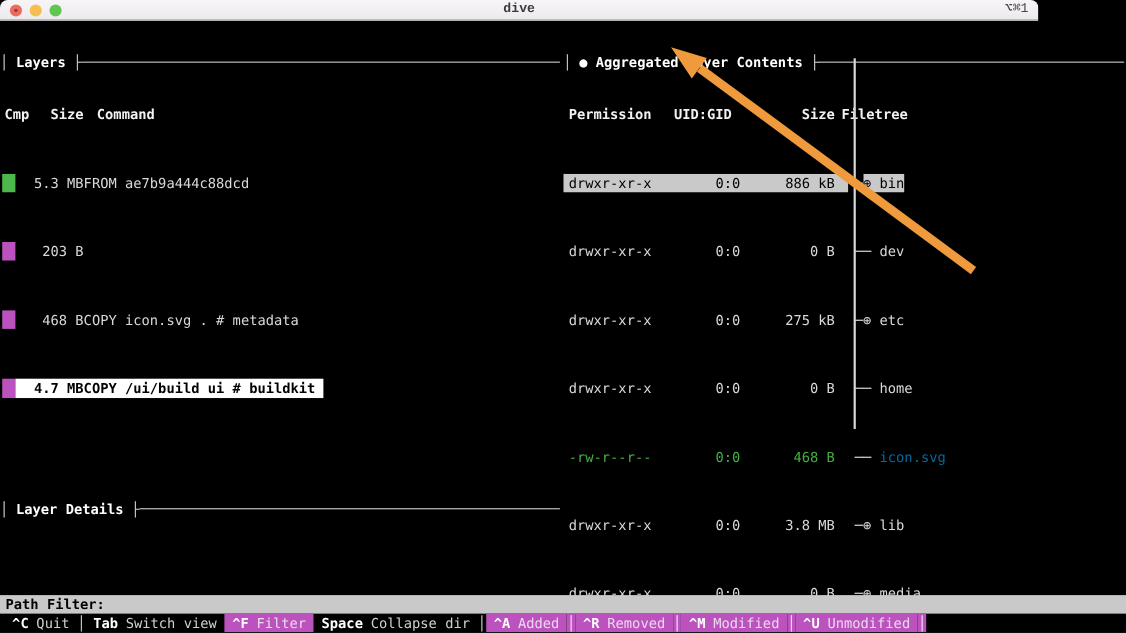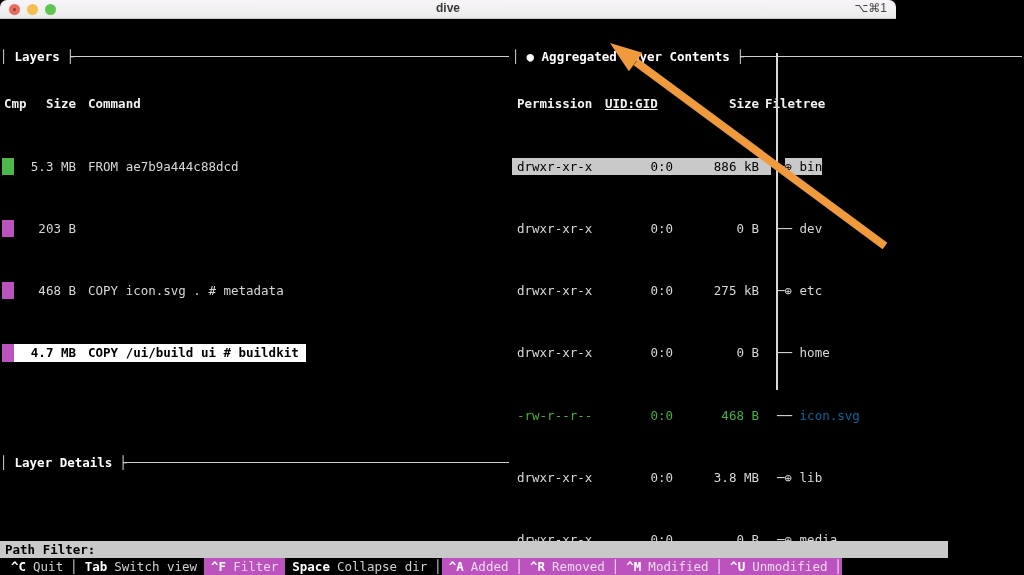--- a/index.html
+++ b/index.html
@@ -1,21 +1,21 @@
 <!DOCTYPE html>
 <html><head>
 <meta charset="utf-8">
 <style>
   html,body{margin:0;padding:0;background:#222;}
   .stage{position:relative;width:1024px;height:575px;overflow:hidden;background:#000;
          font-family:"DejaVu Sans Mono",monospace;font-size:12.5px;color:#d8d8d8;}
   
   .titlebar{position:absolute;top:0;left:0;width:896px;height:18px;
             background:linear-gradient(#f7f5f7,#ecebec);border-bottom:1px solid #c6c4c6;
-            font-family:Liberation Sans, sans-serif;border-radius:7px 7px 0 0;}
+            font-family:Liberation Mono, monospace;border-radius:7px 7px 0 0;padding-left:48px;}
   .lights{position:absolute;left:9px;top:4px;display:flex;gap:7px;}
   .light{width:11px;height:11px;border-radius:50%;position:relative;}
   .light.red{background:#ed6a5e;}
   .light.red::after{content:"";position:absolute;left:4px;top:4px;width:3px;height:3px;border-radius:50%;background:#8d3d33;}
   .light.yellow{background:#f5bf4f;}
   .light.green{background:#61c554;}
   .tb-title{position:absolute;left:0;right:0;top:0;line-height:17px;text-align:center;
             font-size:12px;font-weight:bold;color:#3b3b3b;}
   .tb-shortcut{position:absolute;right:9px;top:0;line-height:17px;font-size:12px;color:#454545;}
   
@@ -32,44 +32,44 @@
   .lcols{display:flex;}
   .lcols .c1{margin-left:4px;width:24px;}
   .lcols .c2{width:48px;text-align:right;}
   .lcols .c3{margin-left:12px;}
   .lrow{display:flex;}
   .cmpbar{width:12px;margin-left:2px;}
   .cmpbar.green{background:#4cb84c;}
   .cmpbar.magenta{background:#bb52be;}
   .lbody{display:flex;}
   .lbody .lsize{width:62px;text-align:right;}
-  .lbody .lcmd{margin-left:12px;}
+  .lbody .lcmd{}
   .lbody.sel{background:#ffffff;color:#000;font-weight:bold;padding-right:7px;}
   
   .dline{padding-left:4px;}
   
   .fcols{display:flex;font-weight:bold;color:#f2f2f2;}
   .fcols .h-perm{width:88px;padding-left:5px;}
-  .fcols .h-uid{width:68px;text-align:left;text-decoration:underline;}
+  .fcols .h-uid{width:68px;text-align:center;}
   .fcols .h-size{width:86px;text-align:right;}
   .fcols .h-tree{margin-left:6px;}
   .frow{display:flex;}
   .fmeta{display:flex;padding-left:5px;padding-right:12px;justify-content:center;}
   .fmeta .perm{width:88px;}
   .fmeta .fuid{width:68px;text-align:right;}
   .fmeta .fsize{width:86px;text-align:right;}
   .fmeta.sel{background:#c9c9c9;color:#000;}
   .fmeta.green{color:#43b043;}
   .ftree{margin-left:6px;display:flex;}
   .ftree .branch{color:#d8d8d8;}
   .fnode.sel{background:#c9c9c9;color:#000;}
   .fnode.green{color:#0369a1;}
   .trunk{position:absolute;left:264px;top:34.6px;width:2px;height:337px;background:#d8d8d8;}
   
-  .pathbar{position:absolute;left:0;top:541px;width:948px;height:17px;background:#c9c9c9;
+  .pathbar{position:absolute;left:0;top:541px;width:1024px;height:17px;background:#c9c9c9;
            color:#000;line-height:17px;padding-left:5px;box-sizing:border-box;font-weight:bold;white-space:pre;display:flex;}
   .pf-input{flex:1;}
   .keybar{position:absolute;left:0;top:558px;width:1024px;height:17px;background:#000;
           line-height:17px;display:flex;white-space:pre;overflow:hidden;padding-left:4px;}
   .kb-item{padding:0 7px;color:#cfcfcf;text-align:right;}
   .kb-item b{color:#fff;}
   .kb-item .kb-label{margin-left:7px;}
   .kb-item.hl{background:#bb52be;color:#ecd9ee;}
   .kb-sep{color:#cfcfcf;}
   .kb-sep.hl{background:#bb52be;color:#f0e3f1;}

